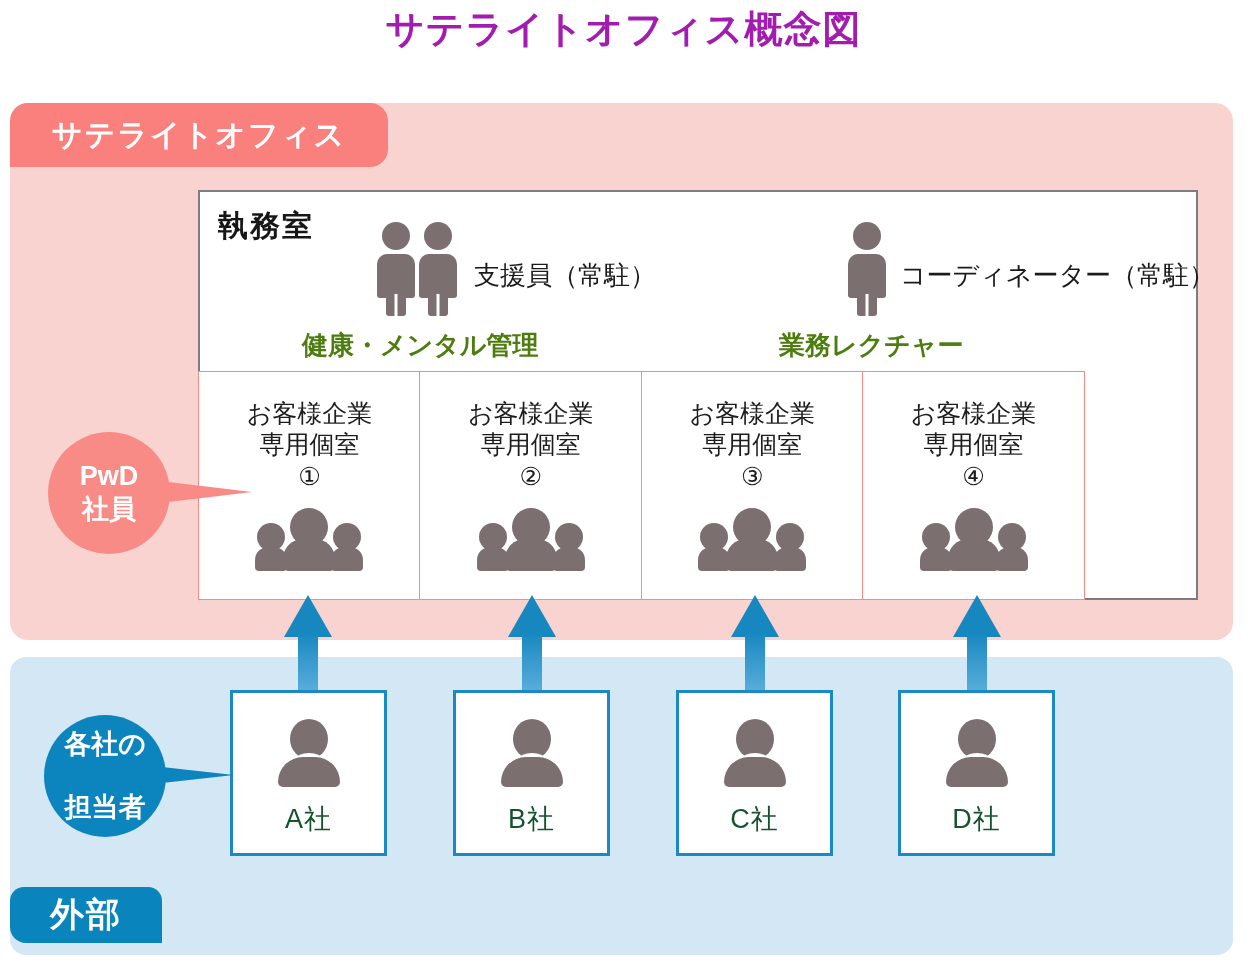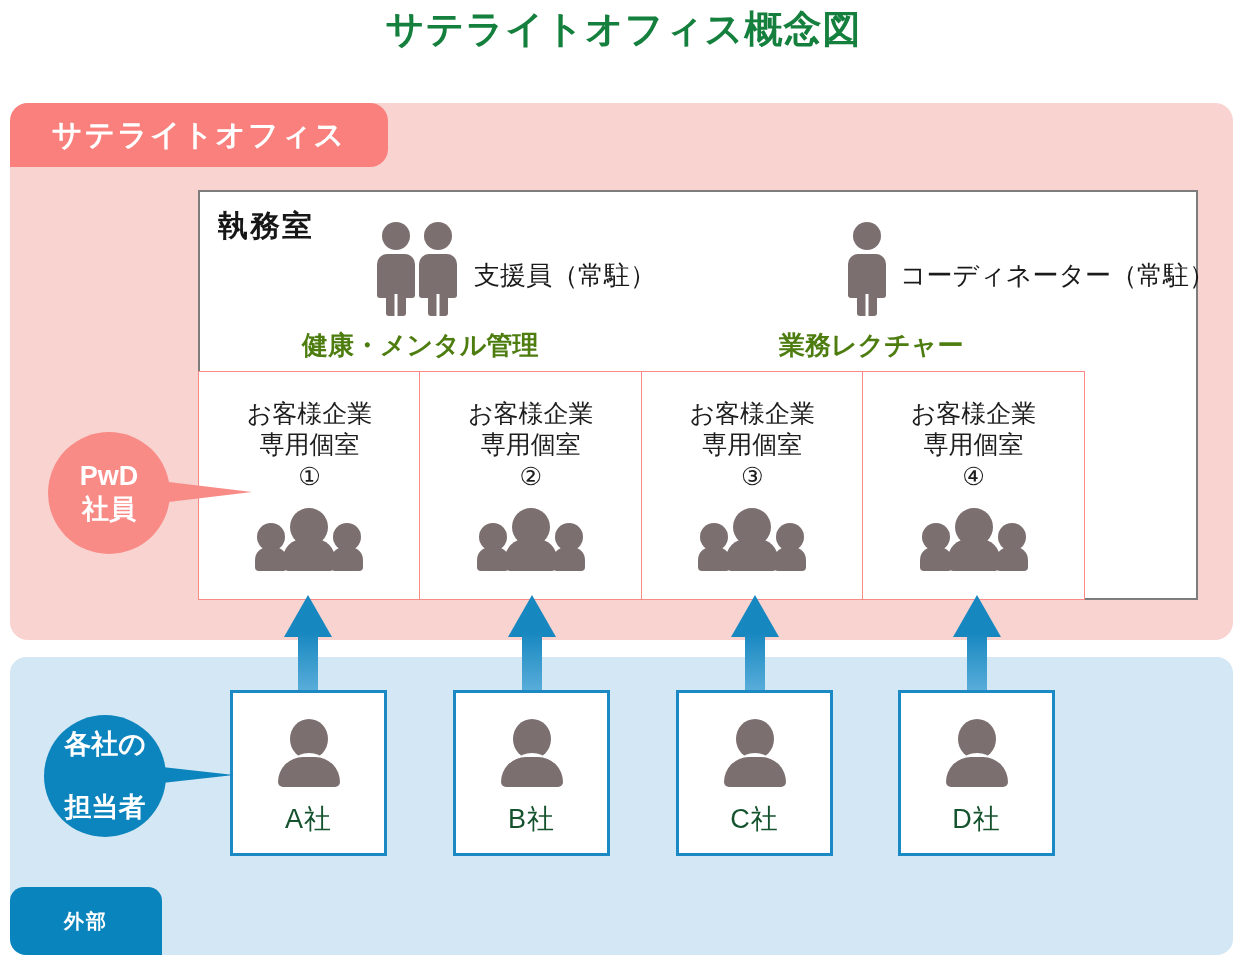--- a/index.html
+++ b/index.html
@@ -20,21 +20,21 @@
 
   
   .title {
     position: absolute;
     left: 0;
     top: 4px;
     width: 1247px;
     text-align: center;
     font-size: 38px;
     font-weight: 700;
-    color: #15803d;
+    color: #a21caf;
     letter-spacing: 1px;
   }
 
   
   .panel-pink {
     position: absolute;
     left: 10px;
     top: 103px;
     width: 1223px;
     height: 537px;
@@ -67,24 +67,24 @@
     width: 378px;
     height: 64px;
     background: #f9807c;
     border-radius: 18px 18px 18px 0;
     font-size: 30px;
   }
   .tag-external {
     left: 10px;
     top: 887px;
     width: 152px;
-    height: 68px;
+    height: 56px;
     background: #0984bd;
     border-radius: 14px 14px 0 16px;
-    font-size: 20px;
+    font-size: 34px;
   }
 
   
   .office-box {
     position: absolute;
     left: 198px;
     top: 190px;
     width: 1000px;
     height: 410px;
     background: #ffffff;

